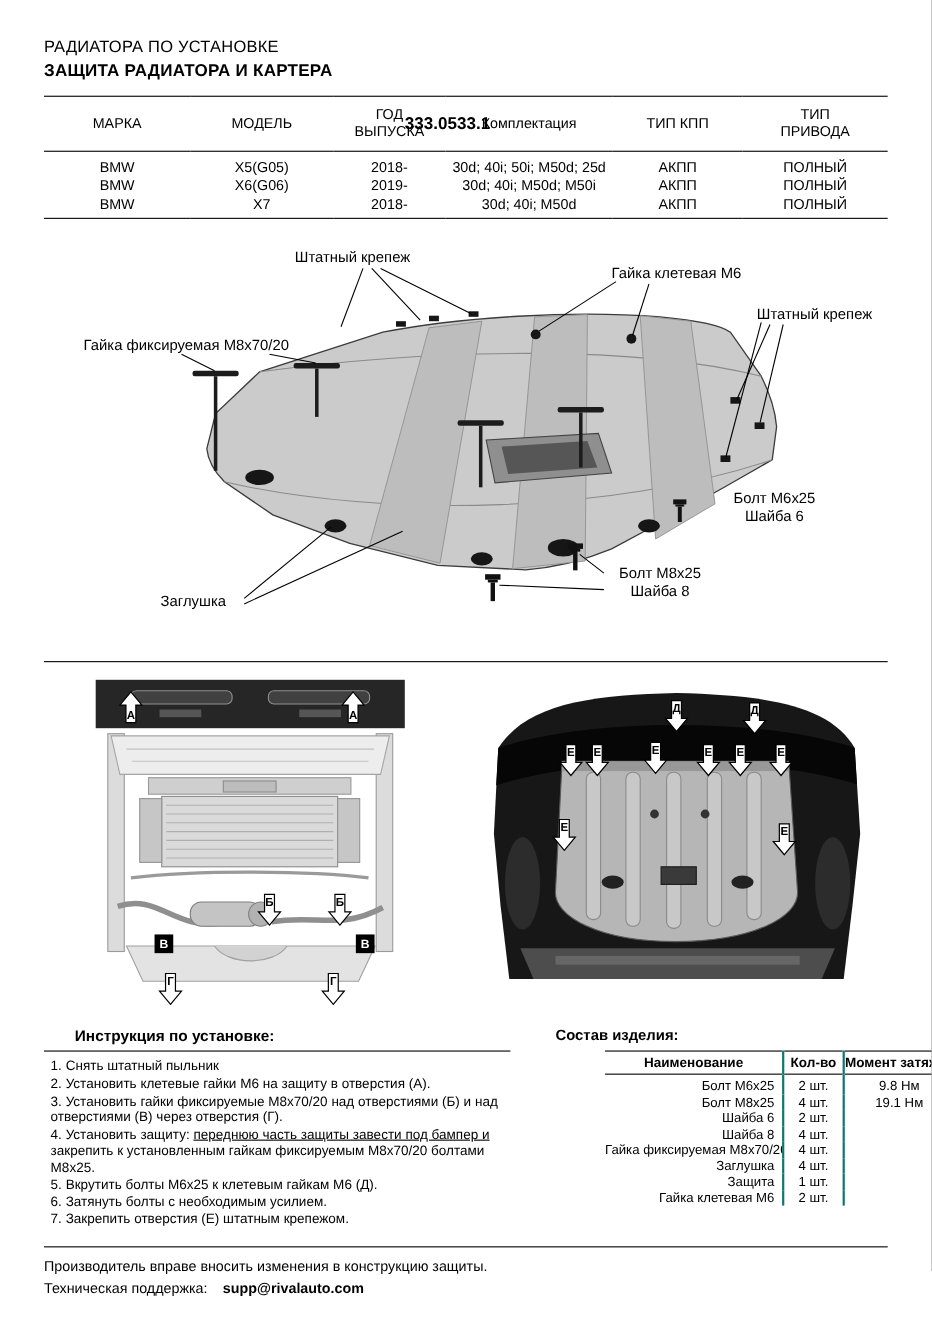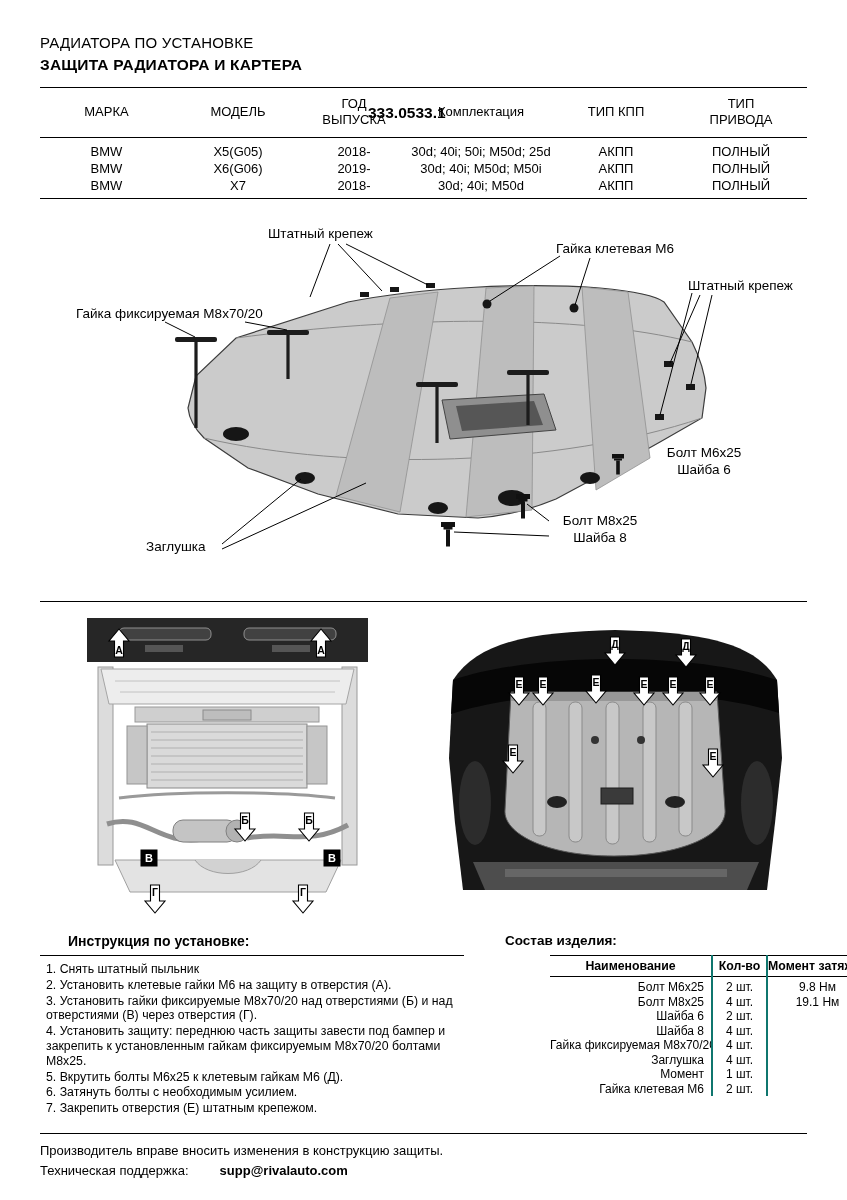--- a/index.html
+++ b/index.html
@@ -32,38 +32,38 @@
            text-anchor:middle;fill:#000;}
   .mk-sq rect{fill:#000;}
   .mk-sq text{font-family:"Liberation Sans","DejaVu Sans",sans-serif;font-size:11px;font-weight:bold;
            text-anchor:middle;fill:#fff;}
 
   
   .instr-title{left:40px;top:933px;font-size:14px;font-weight:bold;padding-left:28px;}
   .instr-rule{left:40px;top:955px;width:424px;height:1px;background:#000;}
   .steps{left:40px;top:962px;width:437px;font-size:12.3px;line-height:14.8px;}
   .step{margin-bottom:1px;padding-left:6px;}
-  .step .u{}
+  .step .u{text-decoration:underline;}
 
   
   .parts-title{left:505px;top:933px;font-size:13.5px;font-weight:bold;}
   table.parts{left:514px;top:955px;width:317px;border-collapse:collapse;table-layout:fixed;font-size:12px;margin-left:36px;}
   table.parts th{font-weight:bold;font-size:12.3px;text-align:center;padding:3px 0;
                  border-top:1px solid #000;border-bottom:1px solid #000;white-space:nowrap;}
   table.parts th+th, table.parts td+td{border-left:2px solid #0f766e;}
   table.parts td{height:14.5px;line-height:14.5px;padding:0;white-space:nowrap;overflow:hidden;}
   table.parts td.name{text-align:right;padding-right:7px;}
   table.parts td.qty, table.parts td.torque{text-align:center;}
   table.parts tbody tr:first-child td{padding-top:3px;}
 
   
   .divider{height:1px;background:#000;}
   .foot1{left:40px;top:1143px;font-size:13px;}
   .foot2{left:40px;top:1163px;font-size:13px;}
-  .foot2 b{font-weight:bold;margin-left:17px;}
+  .foot2 b{font-weight:bold;}
   .gap{display:inline-block;width:14px;}
 </style>
 </head>
 <body>
 
 <div class="page">
 
   <div class="abs title1">РАДИАТОРА ПО УСТАНОВКЕ</div>
   <div class="abs title2">ЗАЩИТА РАДИАТОРА И КАРТЕРА</div>
   <div class="abs code">333.0533.1</div>
@@ -379,21 +379,21 @@
         <td class="name">Гайка фиксируемая М8х70/20</td>
         <td class="qty">4 шт.</td>
         <td class="torque"></td>
       </tr>
       <tr>
         <td class="name">Заглушка</td>
         <td class="qty">4 шт.</td>
         <td class="torque"></td>
       </tr>
       <tr>
-        <td class="name">Момент</td>
+        <td class="name">Защита</td>
         <td class="qty">1 шт.</td>
         <td class="torque"></td>
       </tr>
       <tr>
         <td class="name">Гайка клетевая М6</td>
         <td class="qty">2 шт.</td>
         <td class="torque"></td>
       </tr>
     </tbody>
   </table>

